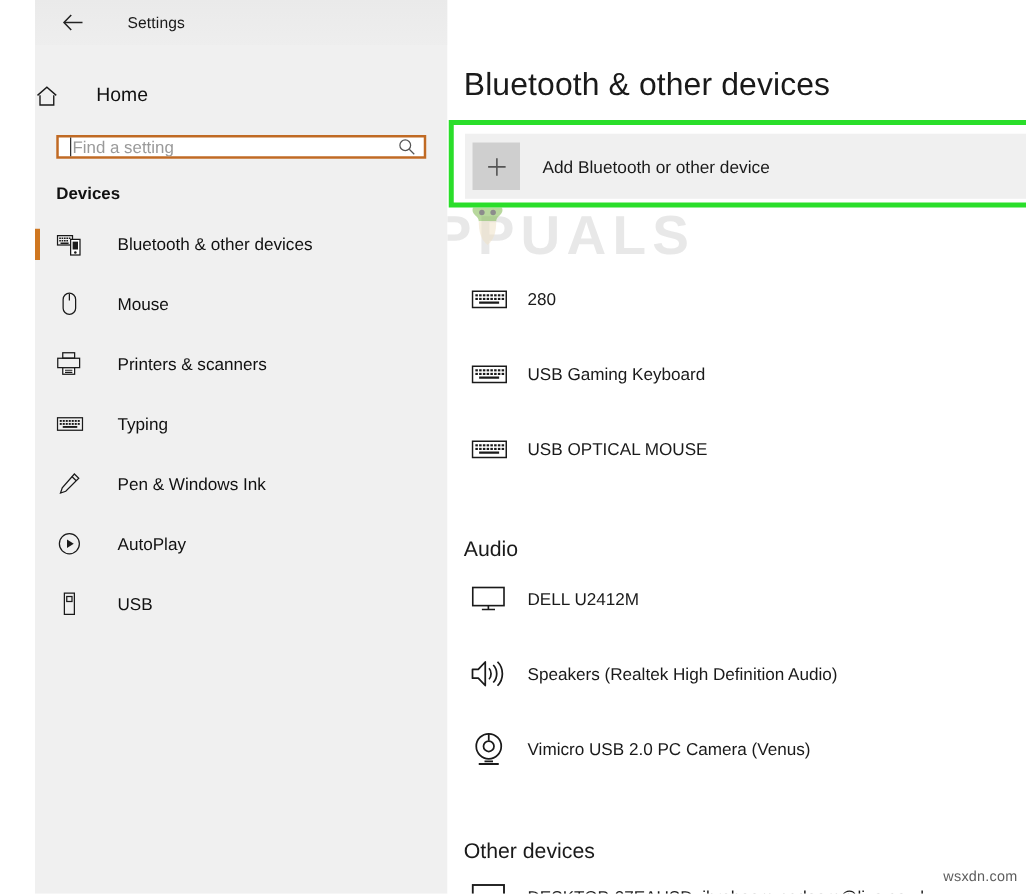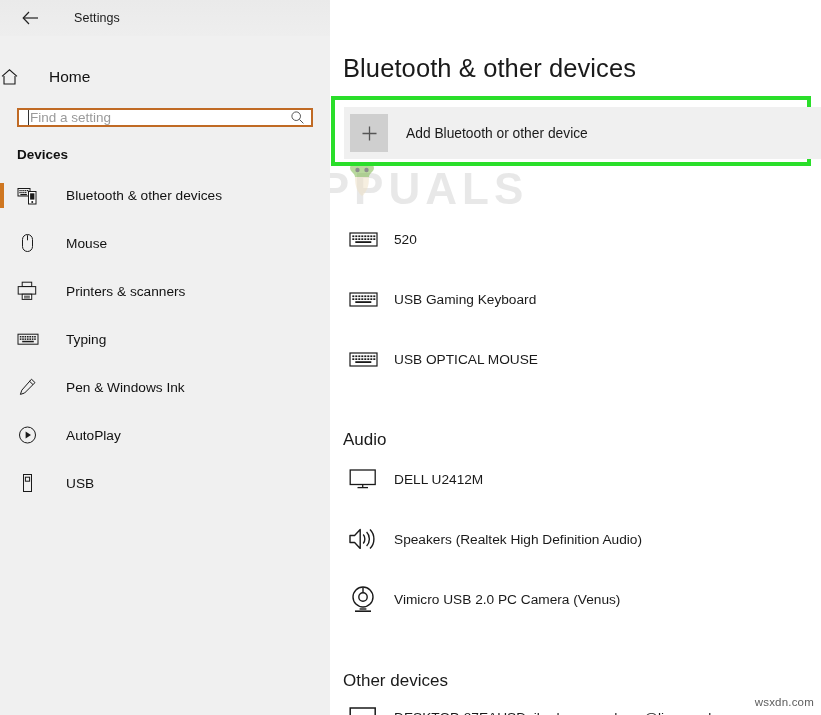--- a/index.html
+++ b/index.html
@@ -20,20 +20,21 @@
     background: #ffffff;
   }
 
   
   #sidebar {
     position: relative;
     width: 330px;
     height: 715px;
     background: #f0f0f0;
     flex: 0 0 330px;
+    margin-left: 28px;
   }
 
   #titlebar {
     height: 36px;
     display: flex;
     align-items: center;
     padding-left: 17px;
     background: linear-gradient(180deg,#eaeaea 0%, #eeeeee 100%);
   }
   #back-btn {
@@ -457,21 +458,21 @@
             <rect x="9.3" y="8.3" width="2" height="1.7"></rect>
               <rect x="12.3" y="8.3" width="2" height="1.7"></rect>
             <rect x="15.3" y="8.3" width="2" height="1.7"></rect>
               <rect x="18.3" y="8.3" width="2" height="1.7"></rect>
             <rect x="21.3" y="8.3" width="2" height="1.7"></rect>
               <rect x="24.3" y="8.3" width="2" height="1.7"></rect>
             <rect x="6.3" y="11.2" width="16" height="1.8"></rect>
           </g>
         </svg>
       </span>
-      <span class="dev-label">520</span>
+      <span class="dev-label">280</span>
     </div>
 
     <div class="device-row" style="top:282px">
       <span class="dev-ico">
         <svg width="29" height="19" viewBox="0 0 29 19">
           <rect x="1" y="3" width="27" height="13" fill="none" stroke="#1a1a1a" stroke-width="1.2"></rect>
           <g fill="#1a1a1a">
             <rect x="3.3" y="5.4" width="2" height="1.7"></rect>
               <rect x="6.3" y="5.4" width="2" height="1.7"></rect>
             <rect x="9.3" y="5.4" width="2" height="1.7"></rect>

